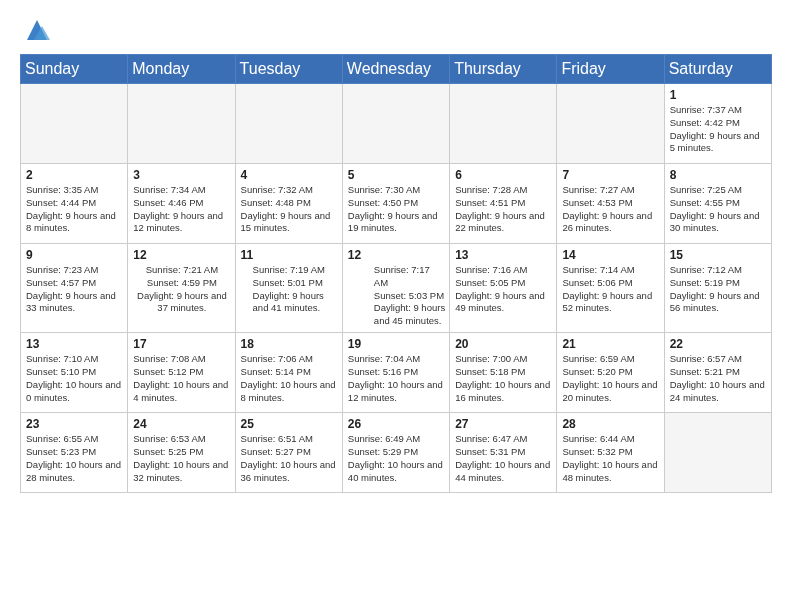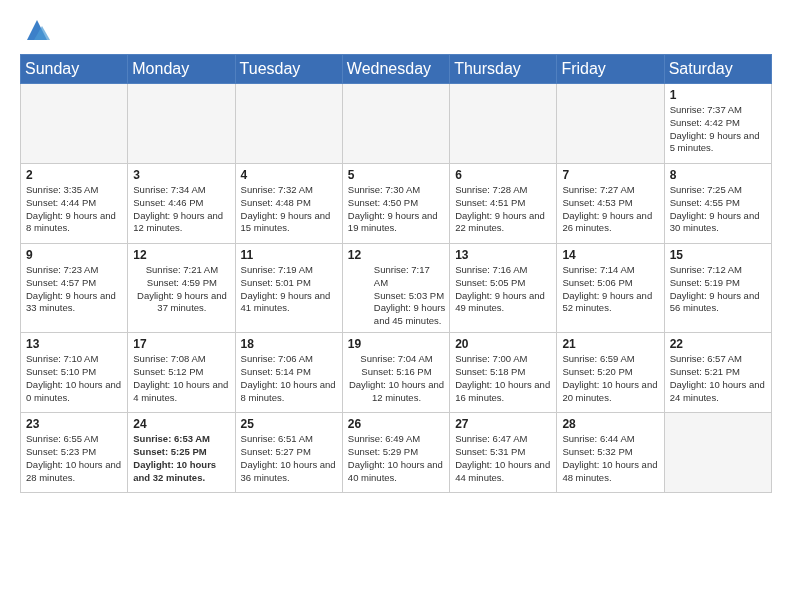--- a/index.html
+++ b/index.html
@@ -186,21 +186,21 @@
 Daylight: 9 hours and 33 minutes.</div>
           </td>
           <td>
             <span class="day-num">12</span>
             <div class="day-info" style="white-space: pre-line; text-align: center;">Sunrise: 7:21 AM
 Sunset: 4:59 PM
 Daylight: 9 hours and 37 minutes.</div>
           </td>
           <td>
             <span class="day-num">11</span>
-            <div class="day-info" style="white-space: pre-line;">Sunrise: 7:19 AM
+            <div class="day-info" style="white-space: pre-line; margin-left: 12px;">Sunrise: 7:19 AM
 Sunset: 5:01 PM
 Daylight: 9 hours and 41 minutes.</div>
           </td>
           <td>
             <span class="day-num">12</span>
             <div class="day-info" style="white-space: pre-line; margin-left: 26px;">Sunrise: 7:17 AM
 Sunset: 5:03 PM
 Daylight: 9 hours and 45 minutes.</div>
           </td>
           <td>
@@ -236,21 +236,21 @@
 Daylight: 10 hours and 4 minutes.</div>
           </td>
           <td>
             <span class="day-num">18</span>
             <div class="day-info" style="white-space: pre-line;">Sunrise: 7:06 AM
 Sunset: 5:14 PM
 Daylight: 10 hours and 8 minutes.</div>
           </td>
           <td>
             <span class="day-num">19</span>
-            <div class="day-info" style="white-space: pre-line; text-align: center;">Sunrise: 7:04 AM
+            <div class="day-info" style="white-space: pre-line;">Sunrise: 7:04 AM
 Sunset: 5:16 PM
 Daylight: 10 hours and 12 minutes.</div>
           </td>
           <td>
             <span class="day-num">20</span>
             <div class="day-info" style="white-space: pre-line;">Sunrise: 7:00 AM
 Sunset: 5:18 PM
 Daylight: 10 hours and 16 minutes.</div>
           </td>
           <td>
@@ -268,21 +268,21 @@
         </tr>
         <tr>
           <td>
             <span class="day-num">23</span>
             <div class="day-info" style="white-space: pre-line;">Sunrise: 6:55 AM
 Sunset: 5:23 PM
 Daylight: 10 hours and 28 minutes.</div>
           </td>
           <td>
             <span class="day-num">24</span>
-            <div class="day-info" style="white-space: pre-line; font-weight: bold;">Sunrise: 6:53 AM
+            <div class="day-info" style="white-space: pre-line;">Sunrise: 6:53 AM
 Sunset: 5:25 PM
 Daylight: 10 hours and 32 minutes.</div>
           </td>
           <td>
             <span class="day-num">25</span>
             <div class="day-info" style="white-space: pre-line;">Sunrise: 6:51 AM
 Sunset: 5:27 PM
 Daylight: 10 hours and 36 minutes.</div>
           </td>
           <td>

